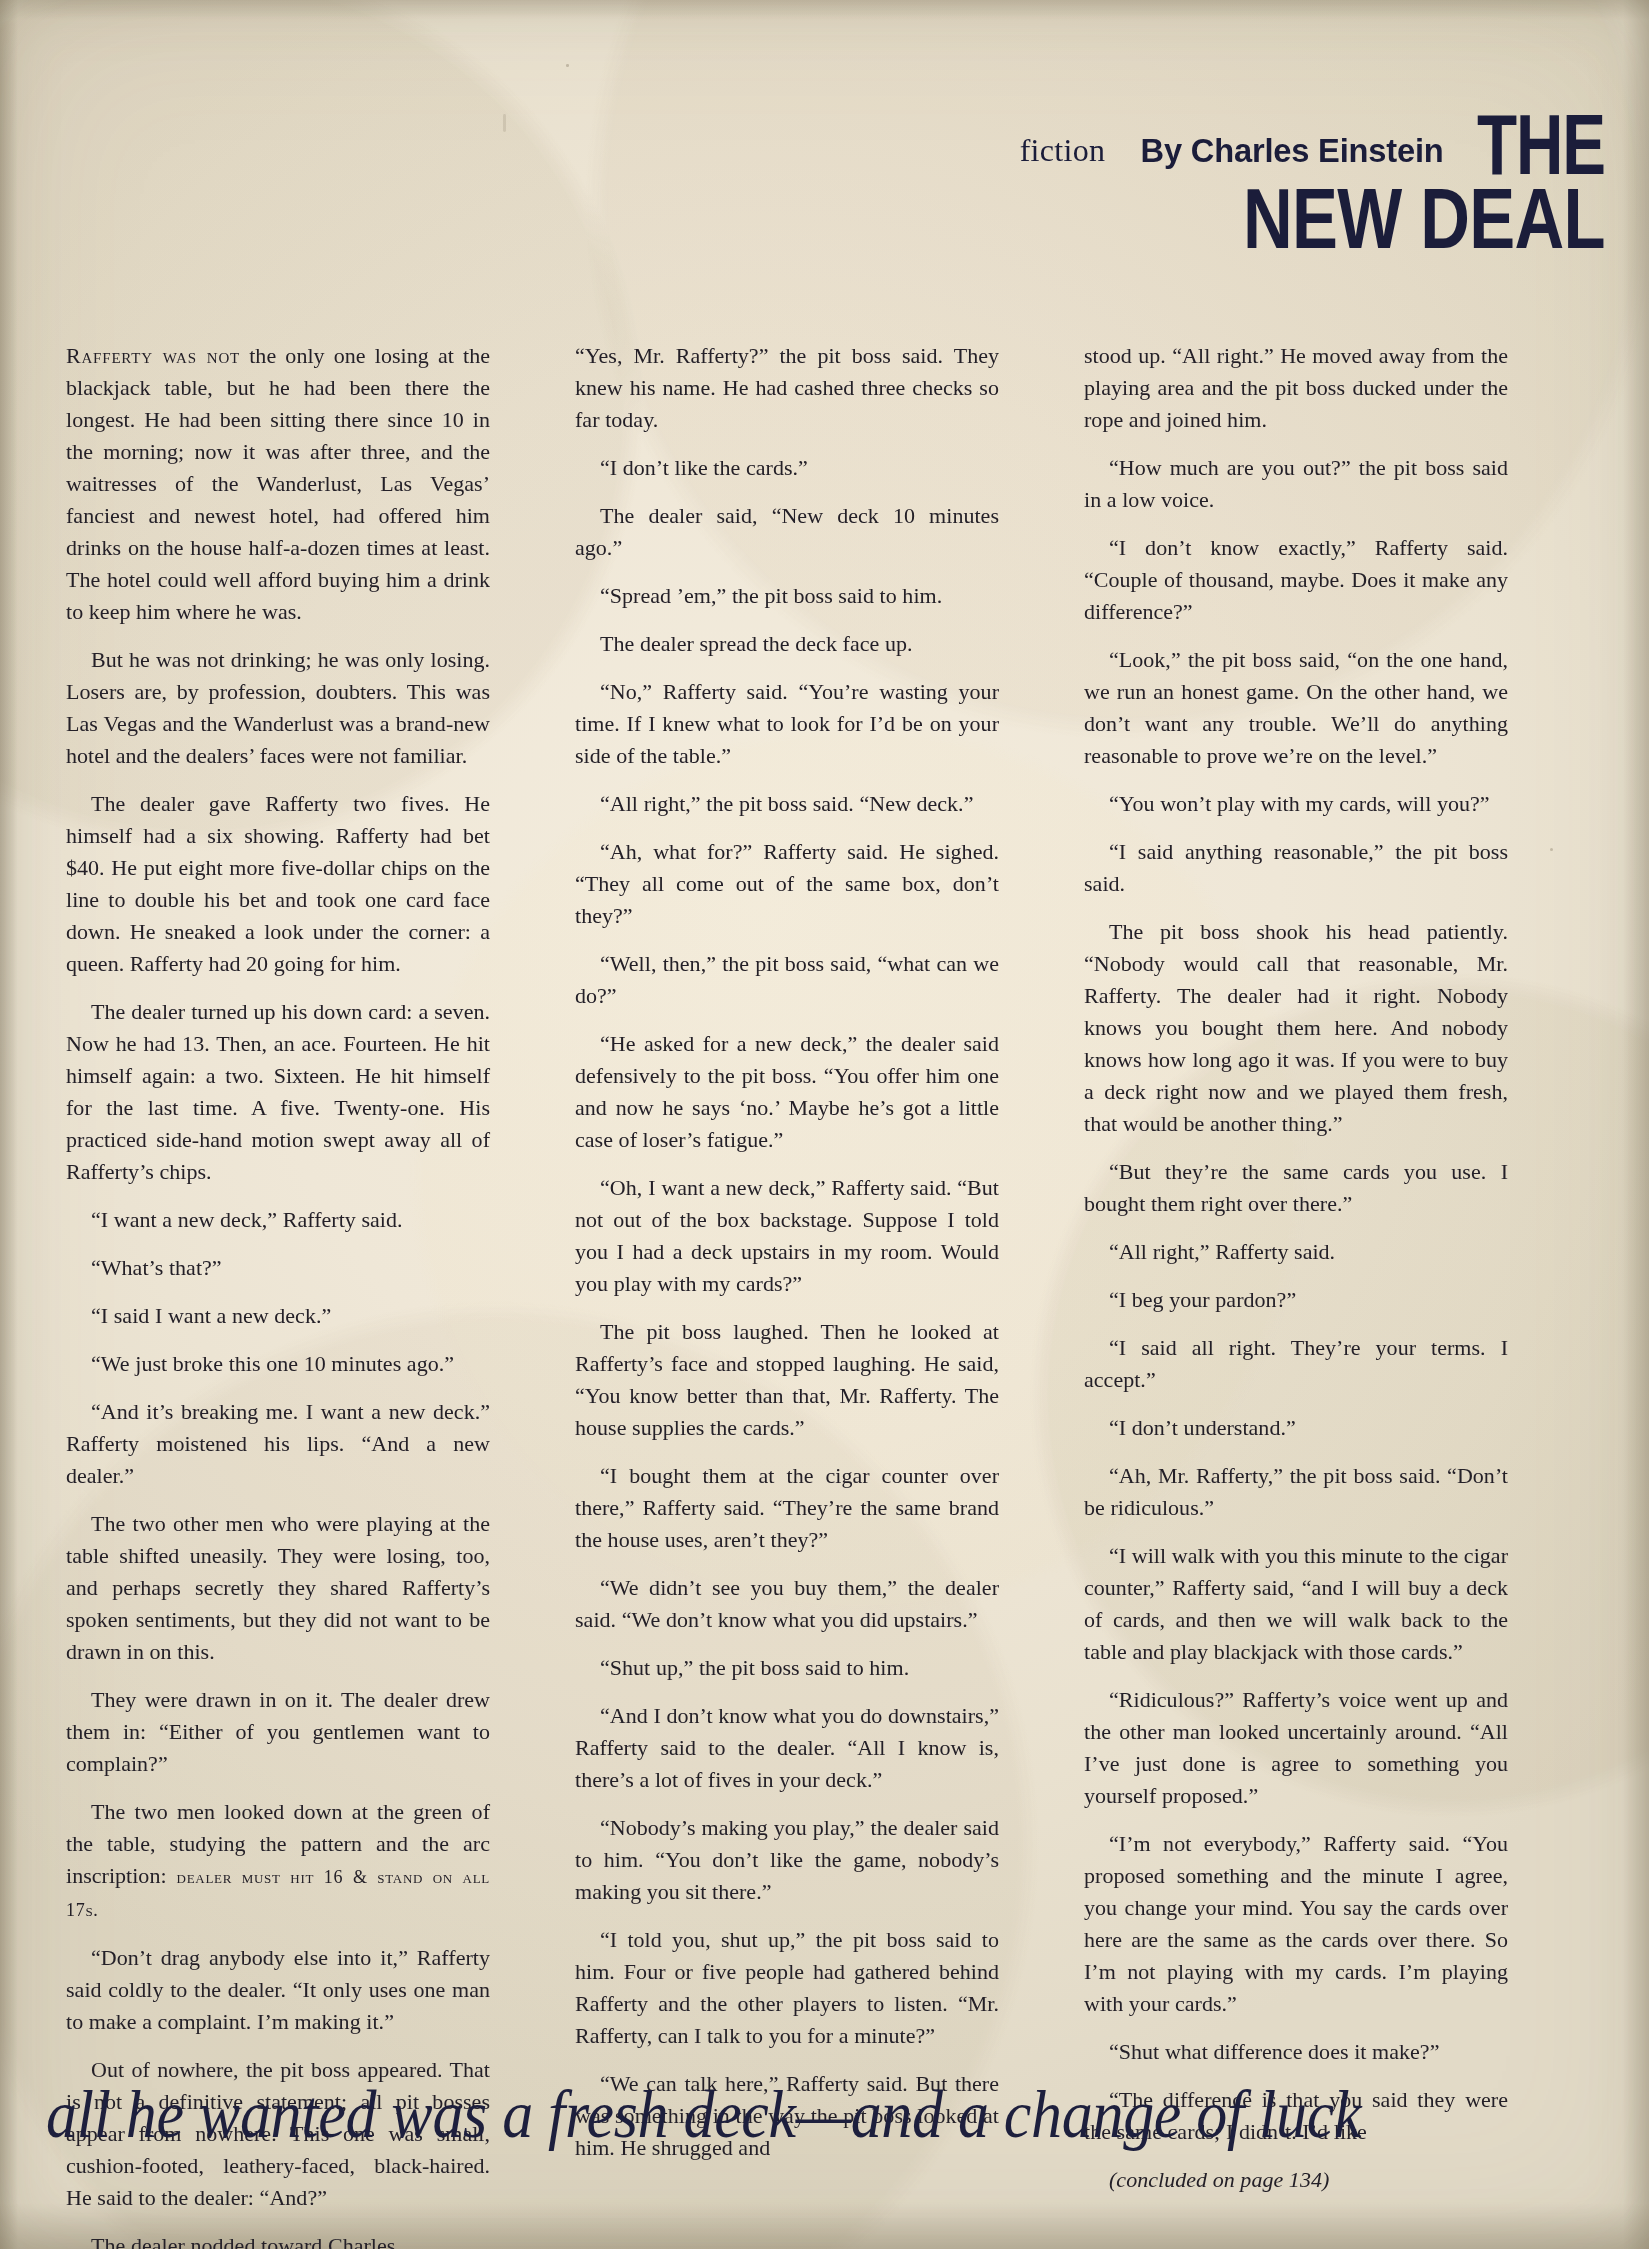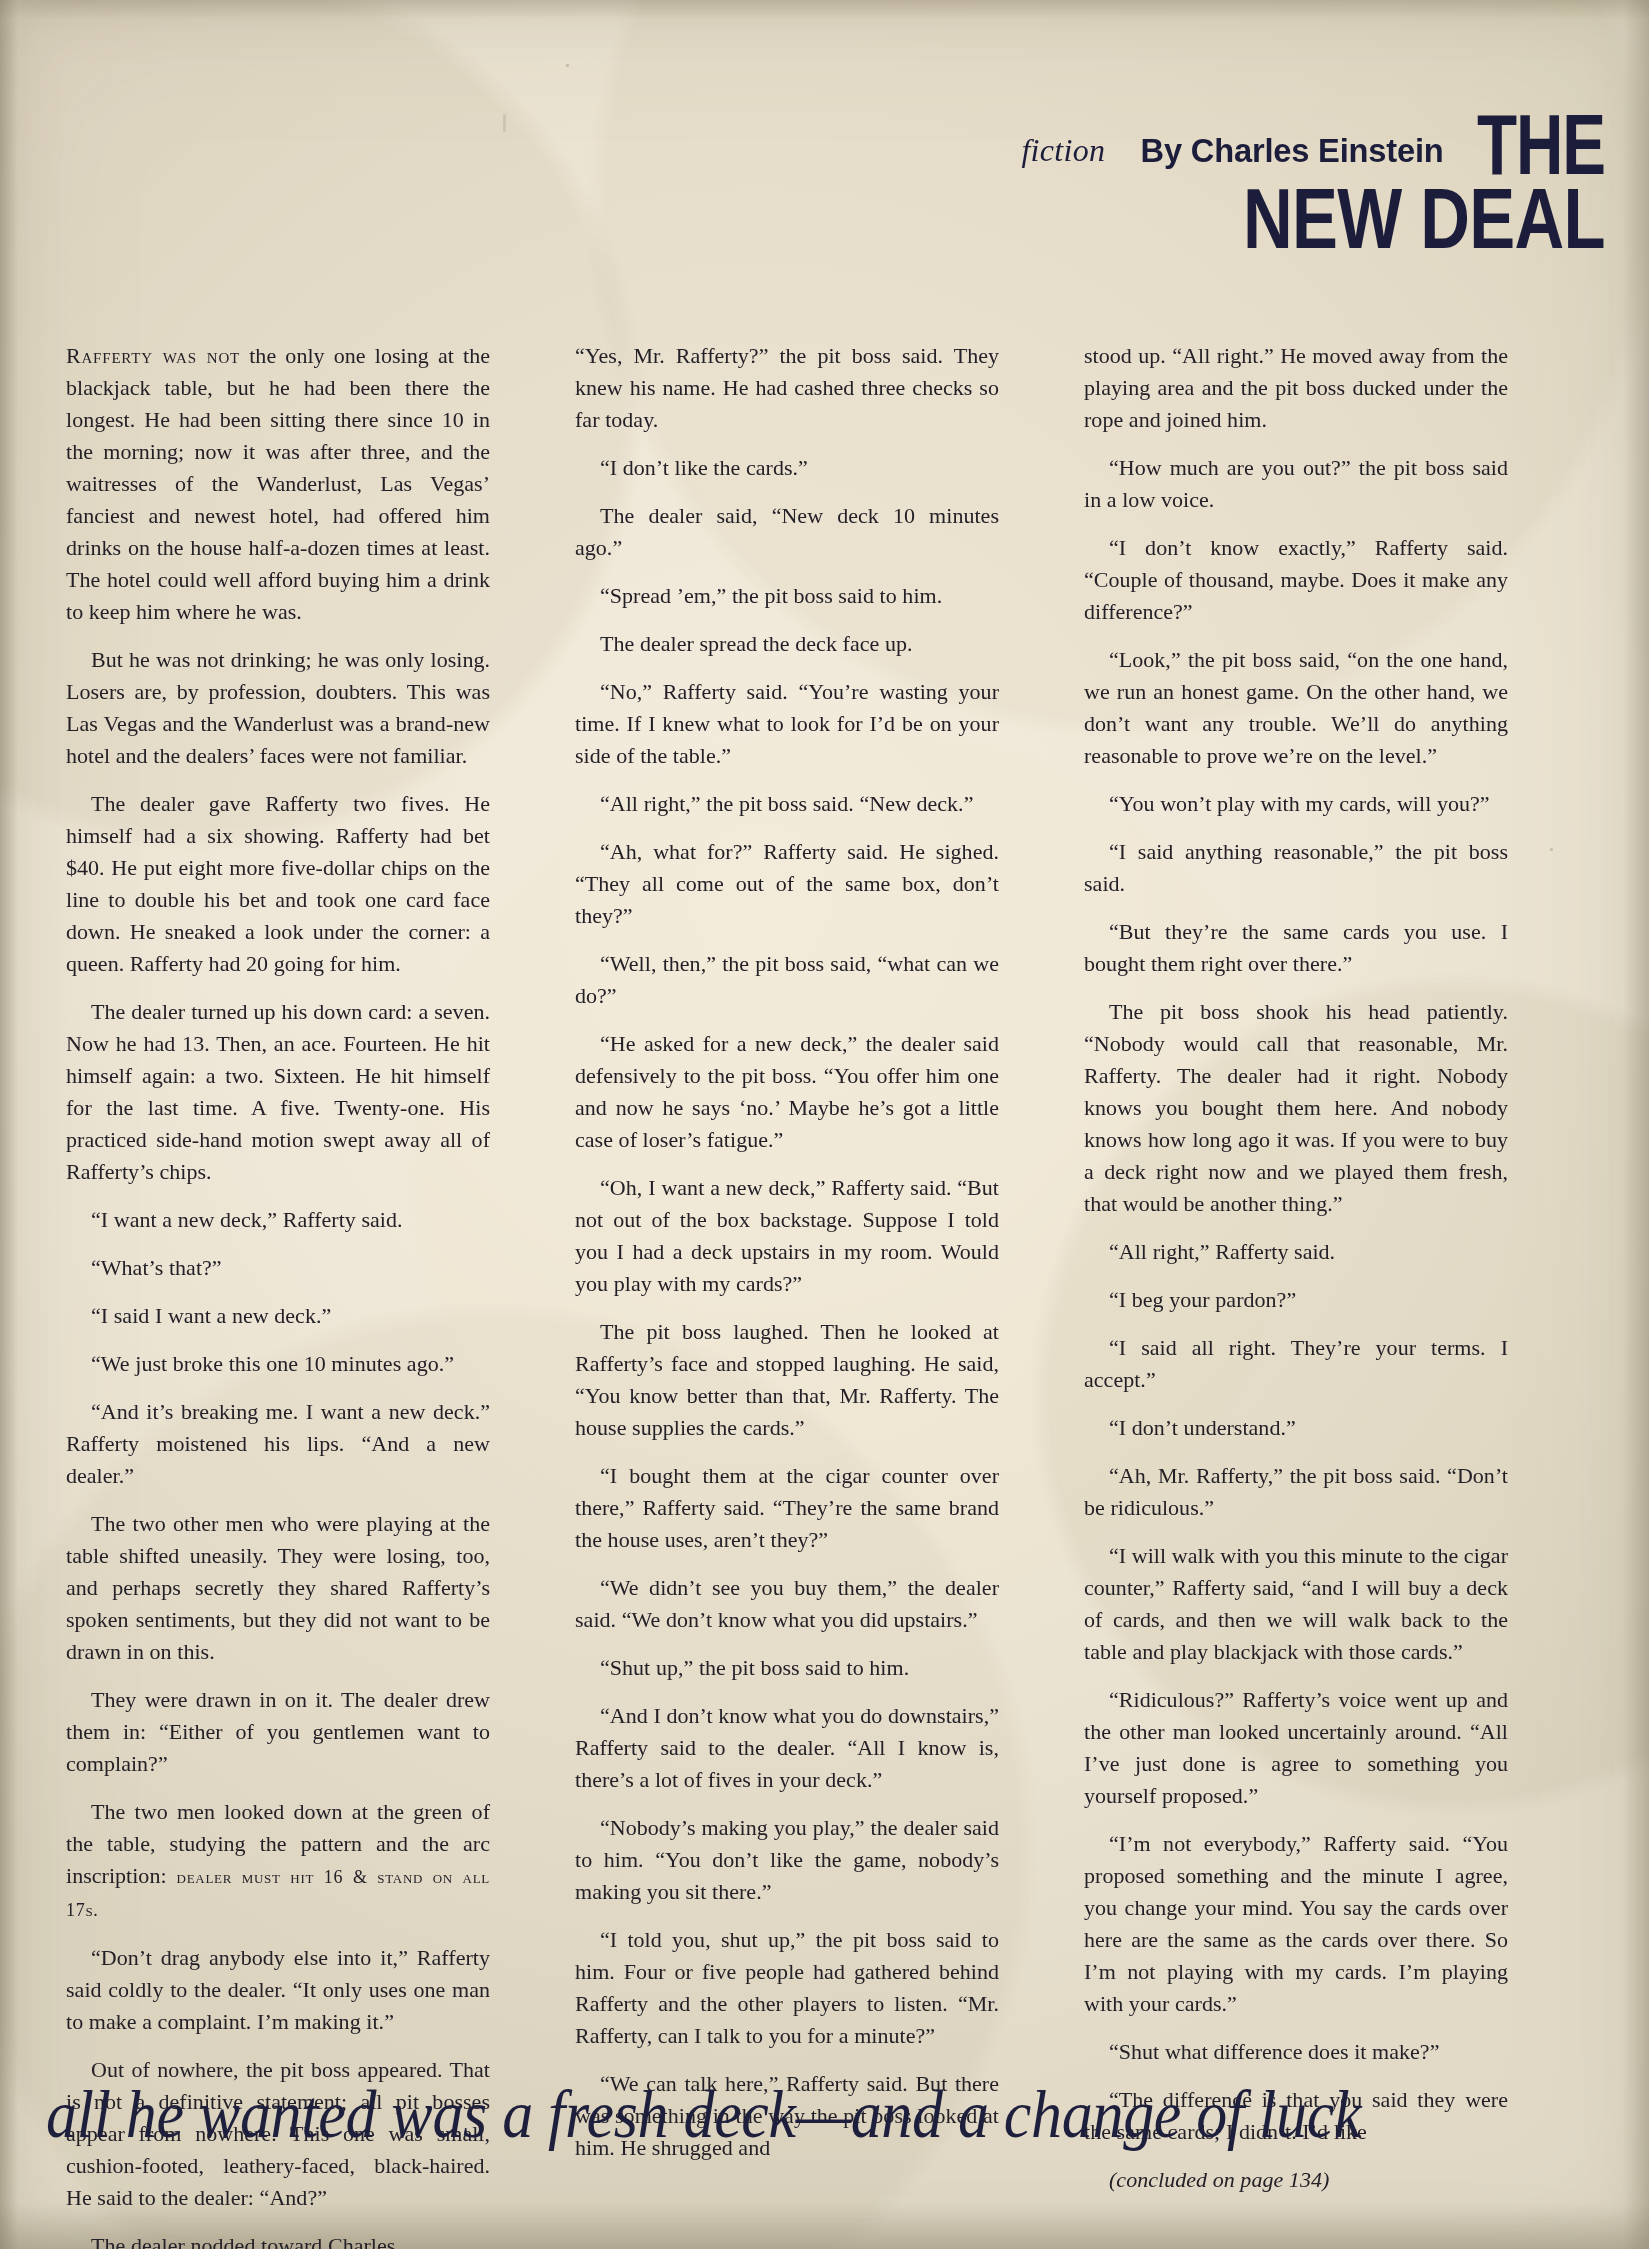--- a/index.html
+++ b/index.html
@@ -90,21 +90,20 @@
   }
   .mast-line1 {
     display: flex;
     align-items: flex-end;
     justify-content: flex-end;
     gap: 0;
     white-space: nowrap;
   }
   .kicker {
     font-family: "Liberation Serif", "DejaVu Serif", serif;
-    font-style: italic;
     font-size: 32px;
     color: #1b1d3a;
     letter-spacing: 0.3px;
     padding-bottom: 10.8px;
     margin-right: 23px;
   }
   .byline {
     font-family: "Liberation Sans", "DejaVu Sans", sans-serif;
     font-weight: bold;
     font-size: 34px;
@@ -273,22 +272,22 @@
         <p>“I told you, shut up,” the pit boss said to him. Four or five people had gathered behind Rafferty and the other players to listen. “Mr. Rafferty, can I talk to you for a minute?”</p>
         <p>“We can talk here,” Rafferty said. But there was something in the way the pit boss looked at him. He shrugged and</p>
       </div>
     <div class="col" id="col3">
         <p class="first noindent">stood up. “All right.” He moved away from the playing area and the pit boss ducked under the rope and joined him.</p>
         <p>“How much are you out?” the pit boss said in a low voice.</p>
         <p>“I don’t know exactly,” Rafferty said. “Couple of thousand, maybe. Does it make any difference?”</p>
         <p>“Look,” the pit boss said, “on the one hand, we run an honest game. On the other hand, we don’t want any trouble. We’ll do anything reasonable to prove we’re on the level.”</p>
         <p>“You won’t play with my cards, will you?”</p>
         <p>“I said anything reasonable,” the pit boss said.</p>
+        <p>The pit boss shook his head patiently. “Nobody would call that reasonable, Mr. Rafferty. The dealer had it right. Nobody knows you bought them here. And nobody knows how long ago it was. If you were to buy a deck right now and we played them fresh, that would be another thing.”</p>
         <p>“But they’re the same cards you use. I bought them right over there.”</p>
-        <p>The pit boss shook his head patiently. “Nobody would call that reasonable, Mr. Rafferty. The dealer had it right. Nobody knows you bought them here. And nobody knows how long ago it was. If you were to buy a deck right now and we played them fresh, that would be another thing.”</p>
         <p>“All right,” Rafferty said.</p>
         <p>“I beg your pardon?”</p>
         <p>“I said all right. They’re your terms. I accept.”</p>
         <p>“I don’t understand.”</p>
         <p>“Ah, Mr. Rafferty,” the pit boss said. “Don’t be ridiculous.”</p>
         <p>“I will walk with you this minute to the cigar counter,” Rafferty said, “and I will buy a deck of cards, and then we will walk back to the table and play blackjack with those cards.”</p>
         <p>“Ridiculous?” Rafferty’s voice went up and the other man looked uncertainly around. “All I’ve just done is agree to something you yourself proposed.”</p>
         <p>“I’m not everybody,” Rafferty said. “You proposed something and the minute I agree, you change your mind. You say the cards over here are the same as the cards over there. So I’m not playing with my cards. I’m playing with your cards.”</p>
         <p>“Shut what difference does it make?”</p>
         <p>“The difference is that you said they were the same cards; I didn’t. I’d like</p>

